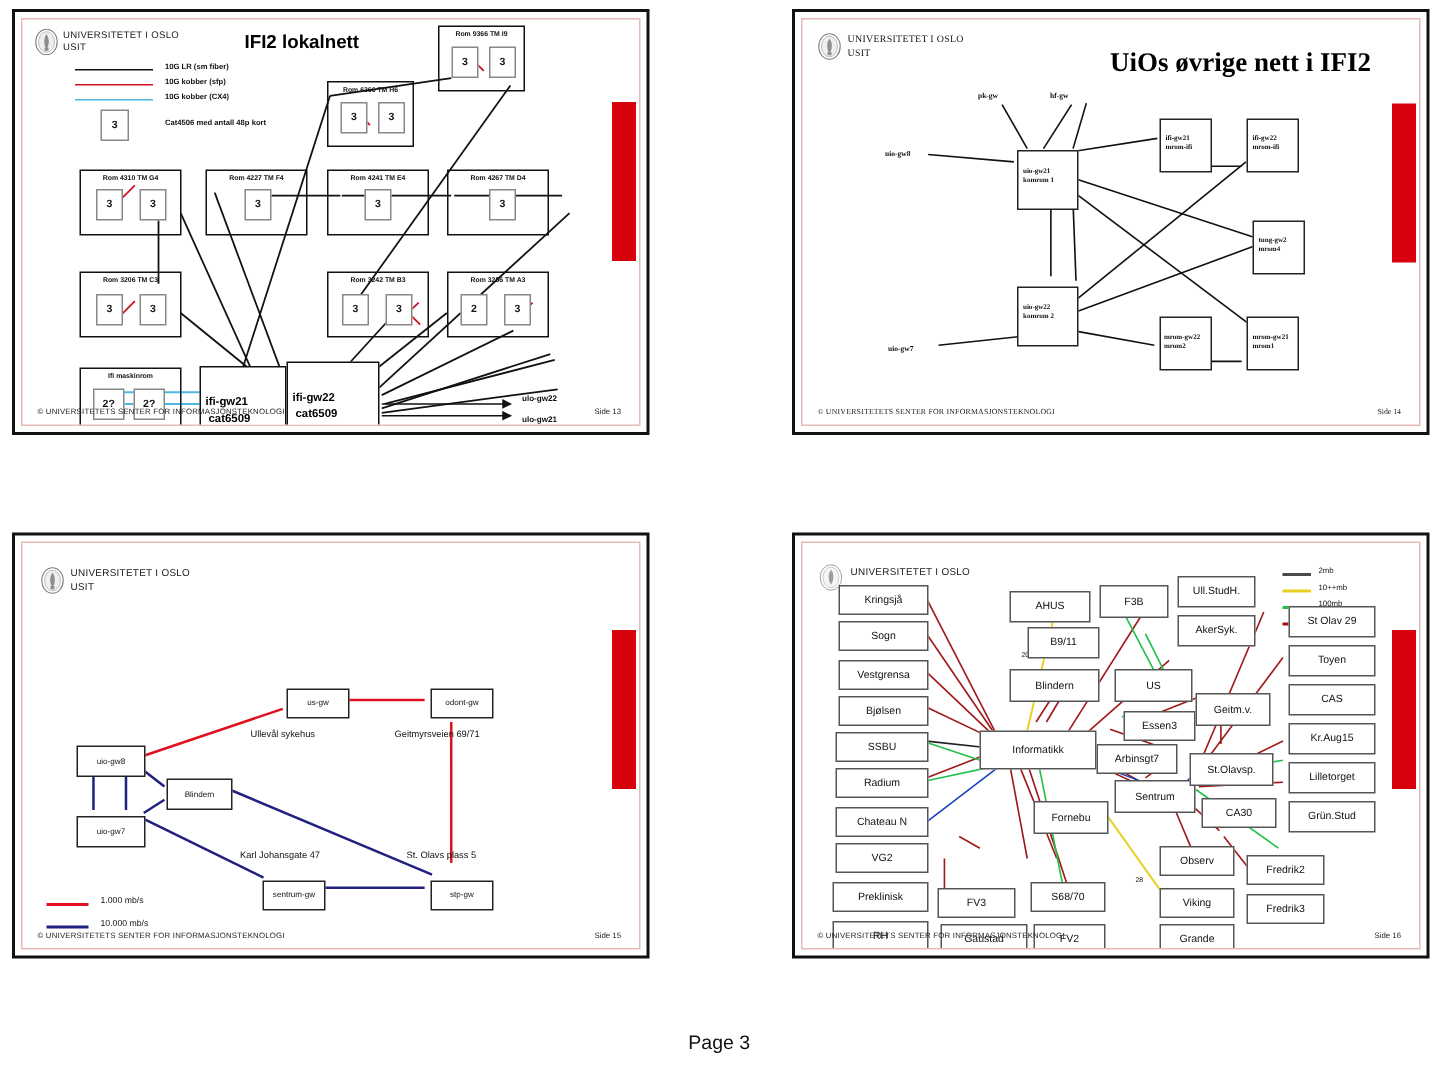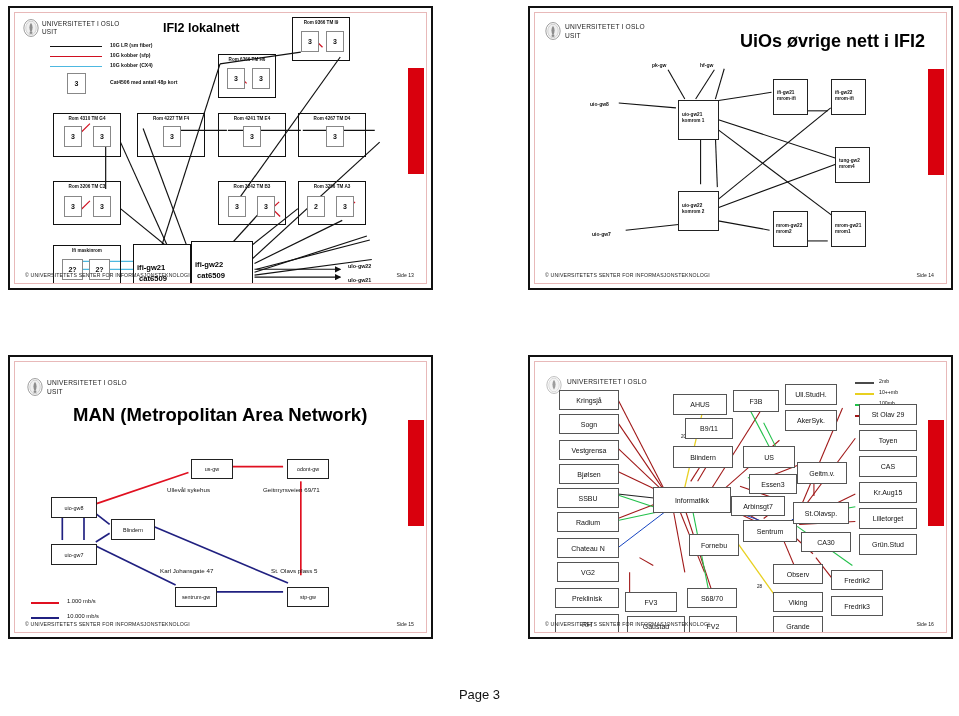--- a/index.html
+++ b/index.html
@@ -180,21 +180,21 @@
     <div class="gwtxt" style="left:182px;top:258px;">cat6509</div>
 
     <div class="endlbl" style="left:333px;top:250px;">ulo-gw22</div>
     <div class="endlbl" style="left:333px;top:264px;">ulo-gw21</div>
 
     <div class="footer">© UNIVERSITETETS  SENTER  FOR  INFORMASJONSTEKNOLOGI</div>
     <div class="sidenum">Side 13</div>
   </div>
 </div>
 
-<div class="slide" id="s2" style="left:528px;top:6px;width:425px;height:284px;">
+<div class="slide" id="s2" style="left:528px;top:6px;width:425px;height:284px;font-family:Liberation Serif, serif;">
   <div class="slide-inner">
     <div class="red-bar" style="right:2px;top:56px;width:16px;height:106px;"></div>
 
     <svg class="logo" style="left:10px;top:9px;" viewBox="0 0 30 34">
       <ellipse cx="15" cy="17" rx="13.5" ry="16" fill="none" stroke="#7a7a7a" stroke-width="1.4"></ellipse>
       <ellipse cx="15" cy="17" rx="10" ry="13" fill="#efefef" stroke="#9a9a9a" stroke-width=".8"></ellipse>
       <path d="M15 7 q3 4 3 9 q0 6 -3 10 q-3 -4 -3 -10 q0 -5 3 -9z" fill="#8d8d8d"></path>
       <rect x="12.5" y="24" width="5" height="4" fill="#8d8d8d"></rect>
     </svg>
     <div class="org2" style="left:30px;top:10px;white-space:pre-line;">UNIVERSITETET  I  OSLO
@@ -259,21 +259,20 @@
 
     <svg class="logo" style="left:12px;top:16px;" viewBox="0 0 30 34">
       <ellipse cx="15" cy="17" rx="13.5" ry="16" fill="none" stroke="#7a7a7a" stroke-width="1.4"></ellipse>
       <ellipse cx="15" cy="17" rx="10" ry="13" fill="#efefef" stroke="#9a9a9a" stroke-width=".8"></ellipse>
       <path d="M15 7 q3 4 3 9 q0 6 -3 10 q-3 -4 -3 -10 q0 -5 3 -9z" fill="#8d8d8d"></path>
       <rect x="12.5" y="24" width="5" height="4" fill="#8d8d8d"></rect>
     </svg>
     <div class="org2" style="left:32px;top:17px;white-space:pre-line;">UNIVERSITETET  I  OSLO
 USIT</div>
 
-    <div class="s-title" style="left:58px;top:42px;font-size:18.5px;">MAN (Metropolitan Area Network)</div>
 
     <svg class="wires" viewBox="0 0 417 276" preserveAspectRatio="none">
       <g stroke="#e01020" stroke-width="1.7" fill="none">
         <line x1="82" y1="145" x2="176" y2="113"></line>
         <line x1="218" y1="107" x2="272" y2="107"></line>
         <line x1="290" y1="122" x2="290" y2="218"></line>
       </g>
       <g stroke="#202080" stroke-width="1.7" fill="none">
         <line x1="48" y1="156" x2="48" y2="182"></line>
         <line x1="70" y1="156" x2="70" y2="182"></line>

